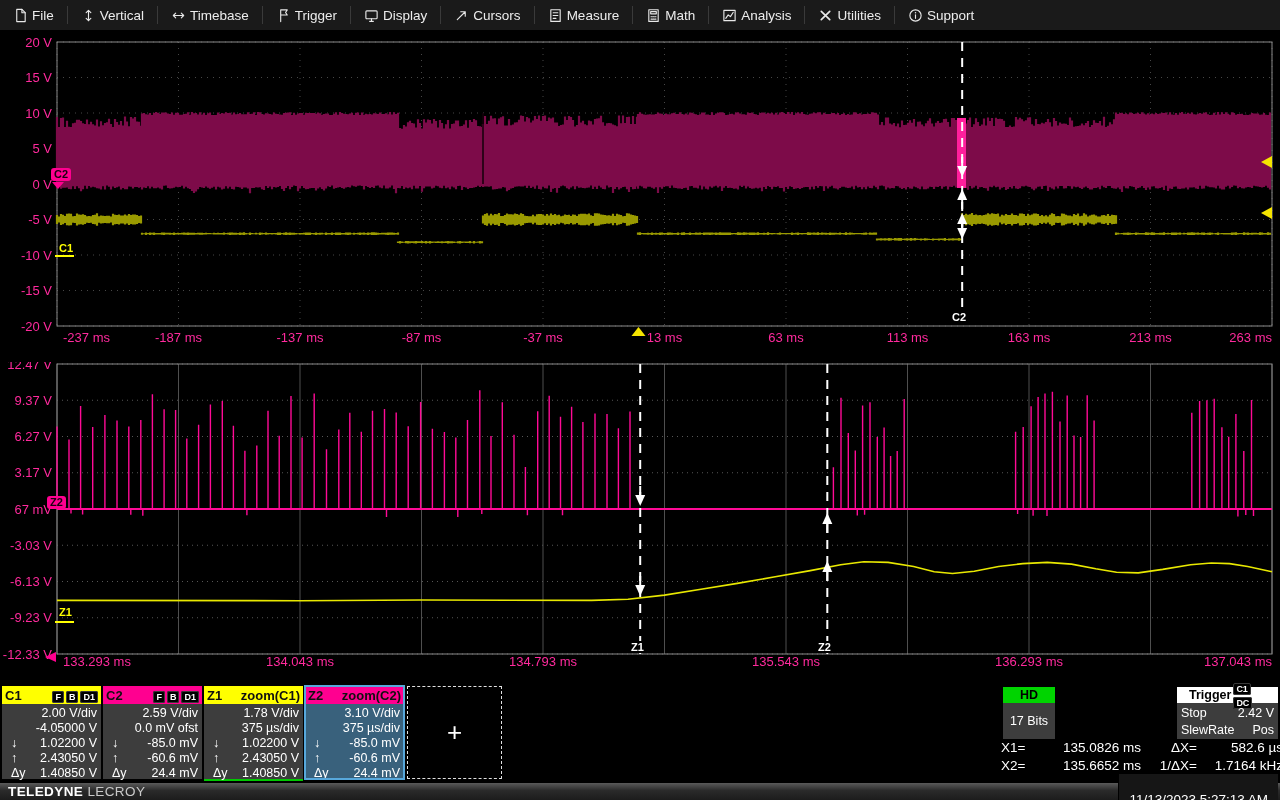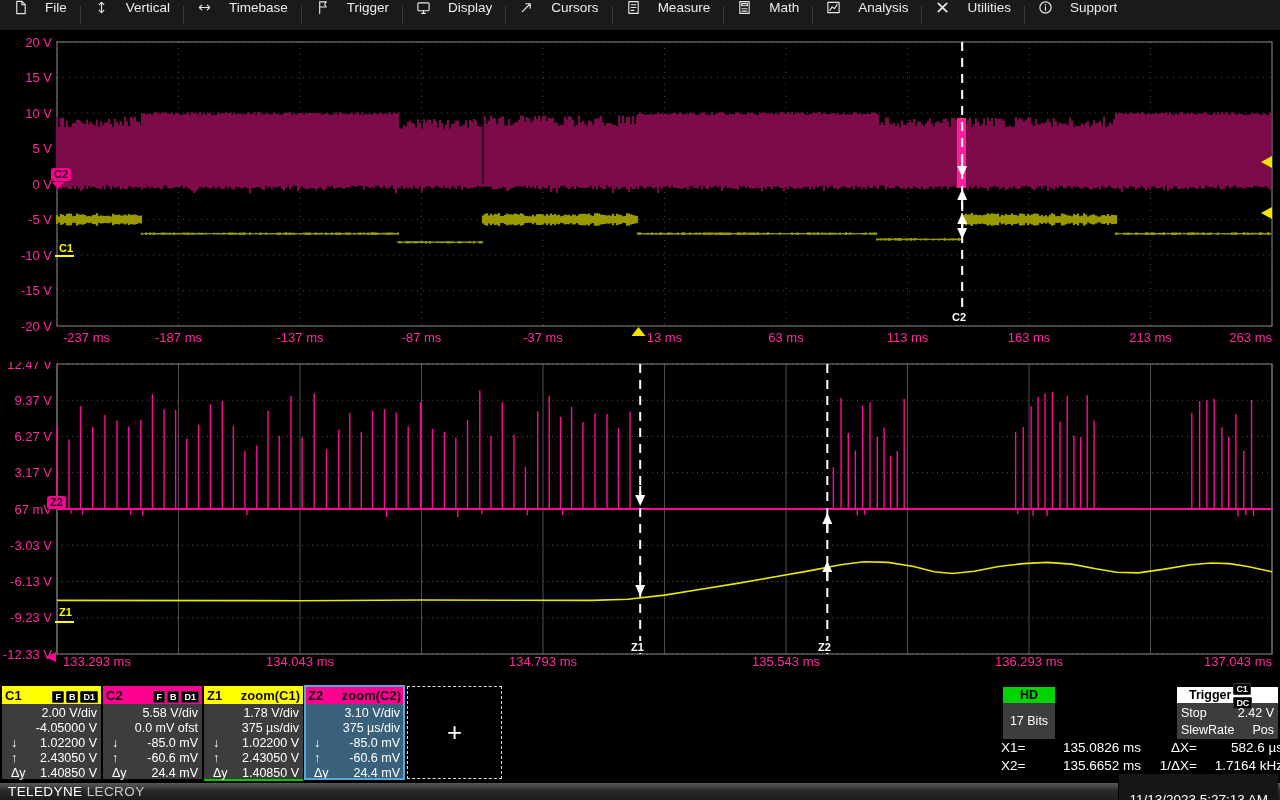--- a/index.html
+++ b/index.html
@@ -2,21 +2,21 @@
 <html><head>
 <meta charset="utf-8">
 <style>
   *{box-sizing:border-box}
   html,body{margin:0;padding:0;background:#000}
   body{font-family:"Liberation Sans","DejaVu Sans",sans-serif}
   #root{position:relative;width:1280px;height:800px;background:#000;overflow:hidden}
 
   
   #menu-bar{position:absolute;left:0;top:0;width:100%;height:31px;background:#1a1a1a;display:flex;align-items:stretch;border-bottom:1px solid #000}
-  .menu-item{display:flex;align-items:flex-start;gap:17px;padding:0 13px;color:#ececec;font-size:13.5px;cursor:default}
+  .menu-item{display:flex;align-items:center;gap:4px;padding:0 13px;color:#ececec;font-size:13.5px;cursor:default}
   .menu-item .mi-icon{display:flex;width:15px;height:15px}
   .menu-item svg{width:15px;height:15px;stroke:#e8e8e8;fill:none;stroke-width:1.2;stroke-linecap:round;stroke-linejoin:round}
   .menu-sep{width:1px;background:#3a3a3a;margin:6px 0}
 
   svg text{font-family:"Liberation Sans","DejaVu Sans",sans-serif}
 
   .chip{position:absolute;font-size:11px;font-weight:bold;line-height:13px;padding:0 3px;border-radius:3px;z-index:5}
   .cursor-tag{position:absolute;font-size:11px;font-weight:bold;color:#fff;background:#000;padding:0 2px;z-index:6}
 
   
@@ -40,21 +40,21 @@
   .acq-line.split{justify-content:space-between}
   #hd-box .acq-head{background:#00d400;justify-content:center}
   #hd-box .acq-body{display:flex;align-items:center;justify-content:center}
 
   #cursor-readout{position:absolute;left:1001px;top:738px;color:#fff;font-size:13.5px}
   .cr-line{display:grid;grid-template-columns:38px 102px 56px 86px;height:18px;align-items:center}
   .cr-line span:nth-child(2),.cr-line span:nth-child(3),.cr-line span:nth-child(4){text-align:right;white-space:pre}
 
   #status-bar{position:absolute;left:0;top:783px;width:100%;height:17px;background:linear-gradient(#5a5a5a,#2a2a2a 45%,#1c1c1c);display:flex;justify-content:space-between;align-items:center;padding:0 0 0 8px;font-size:13.5px}
   #brand{color:#fff;letter-spacing:.4px}
-  #brand b{font-weight:normal}
+  #brand b{font-weight:bold}
   #brand span{color:#c9c9c9}
   #datetime{color:#fff;background:#161616;padding:18px 10px;height:33px;line-height:15px;border-left:1px solid #000;margin-right:2px}
 </style>
 </head>
 <body>
 
 <div id="root">
 
   <div id="menu-bar">
       <div class="menu-item">
@@ -316,21 +316,21 @@
         </div>
       </div>
       <div class="desc-box">
         <div class="desc-head" style="background: rgb(255, 0, 144);">
           <span>C2</span>
           <span><i class="badge">F</i><i class="badge">B</i><i class="badge">D1</i></span>
         </div>
         <div class="desc-body">
           <div class="desc-row">
             <span class="sym"></span>
-            <span class="val">5.58 V/div</span>
+            <span class="val">2.59 V/div</span>
           </div>
           <div class="desc-row">
             <span class="sym"></span>
             <span class="val">0.0 mV ofst</span>
           </div>
           <div class="desc-row">
             <span class="sym">↓</span>
             <span class="val">-85.0 mV</span>
           </div>
           <div class="desc-row">

